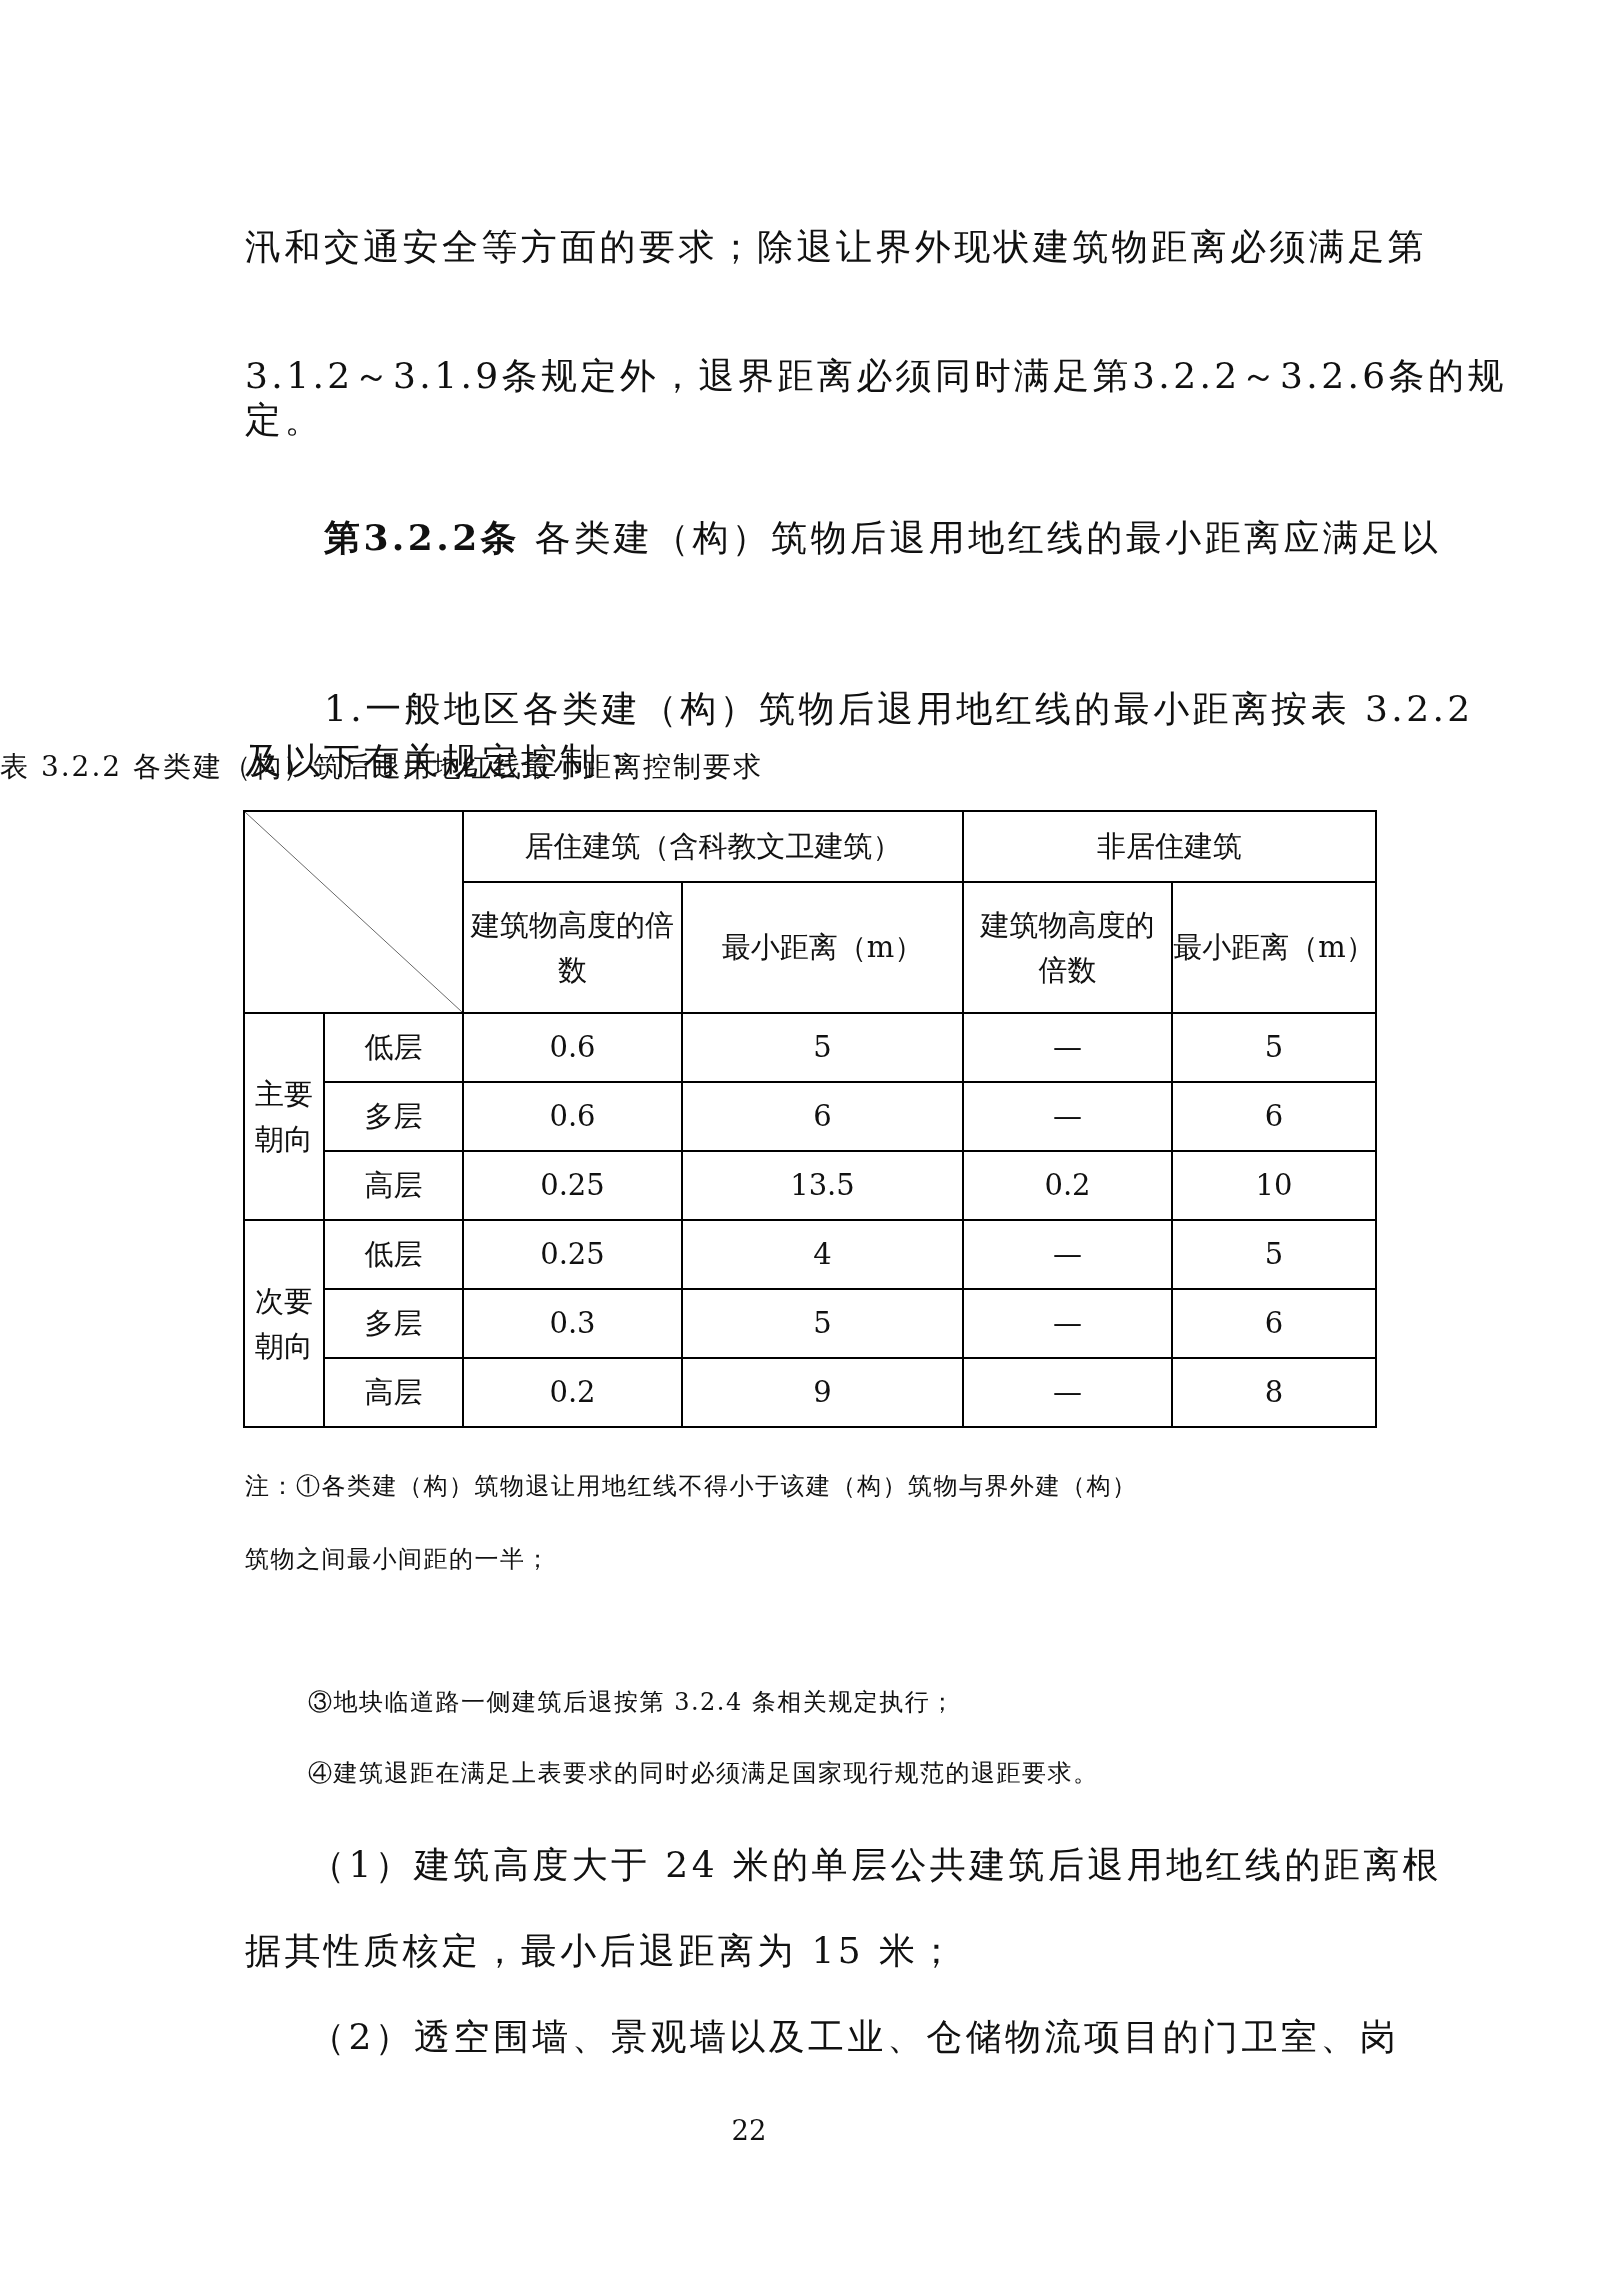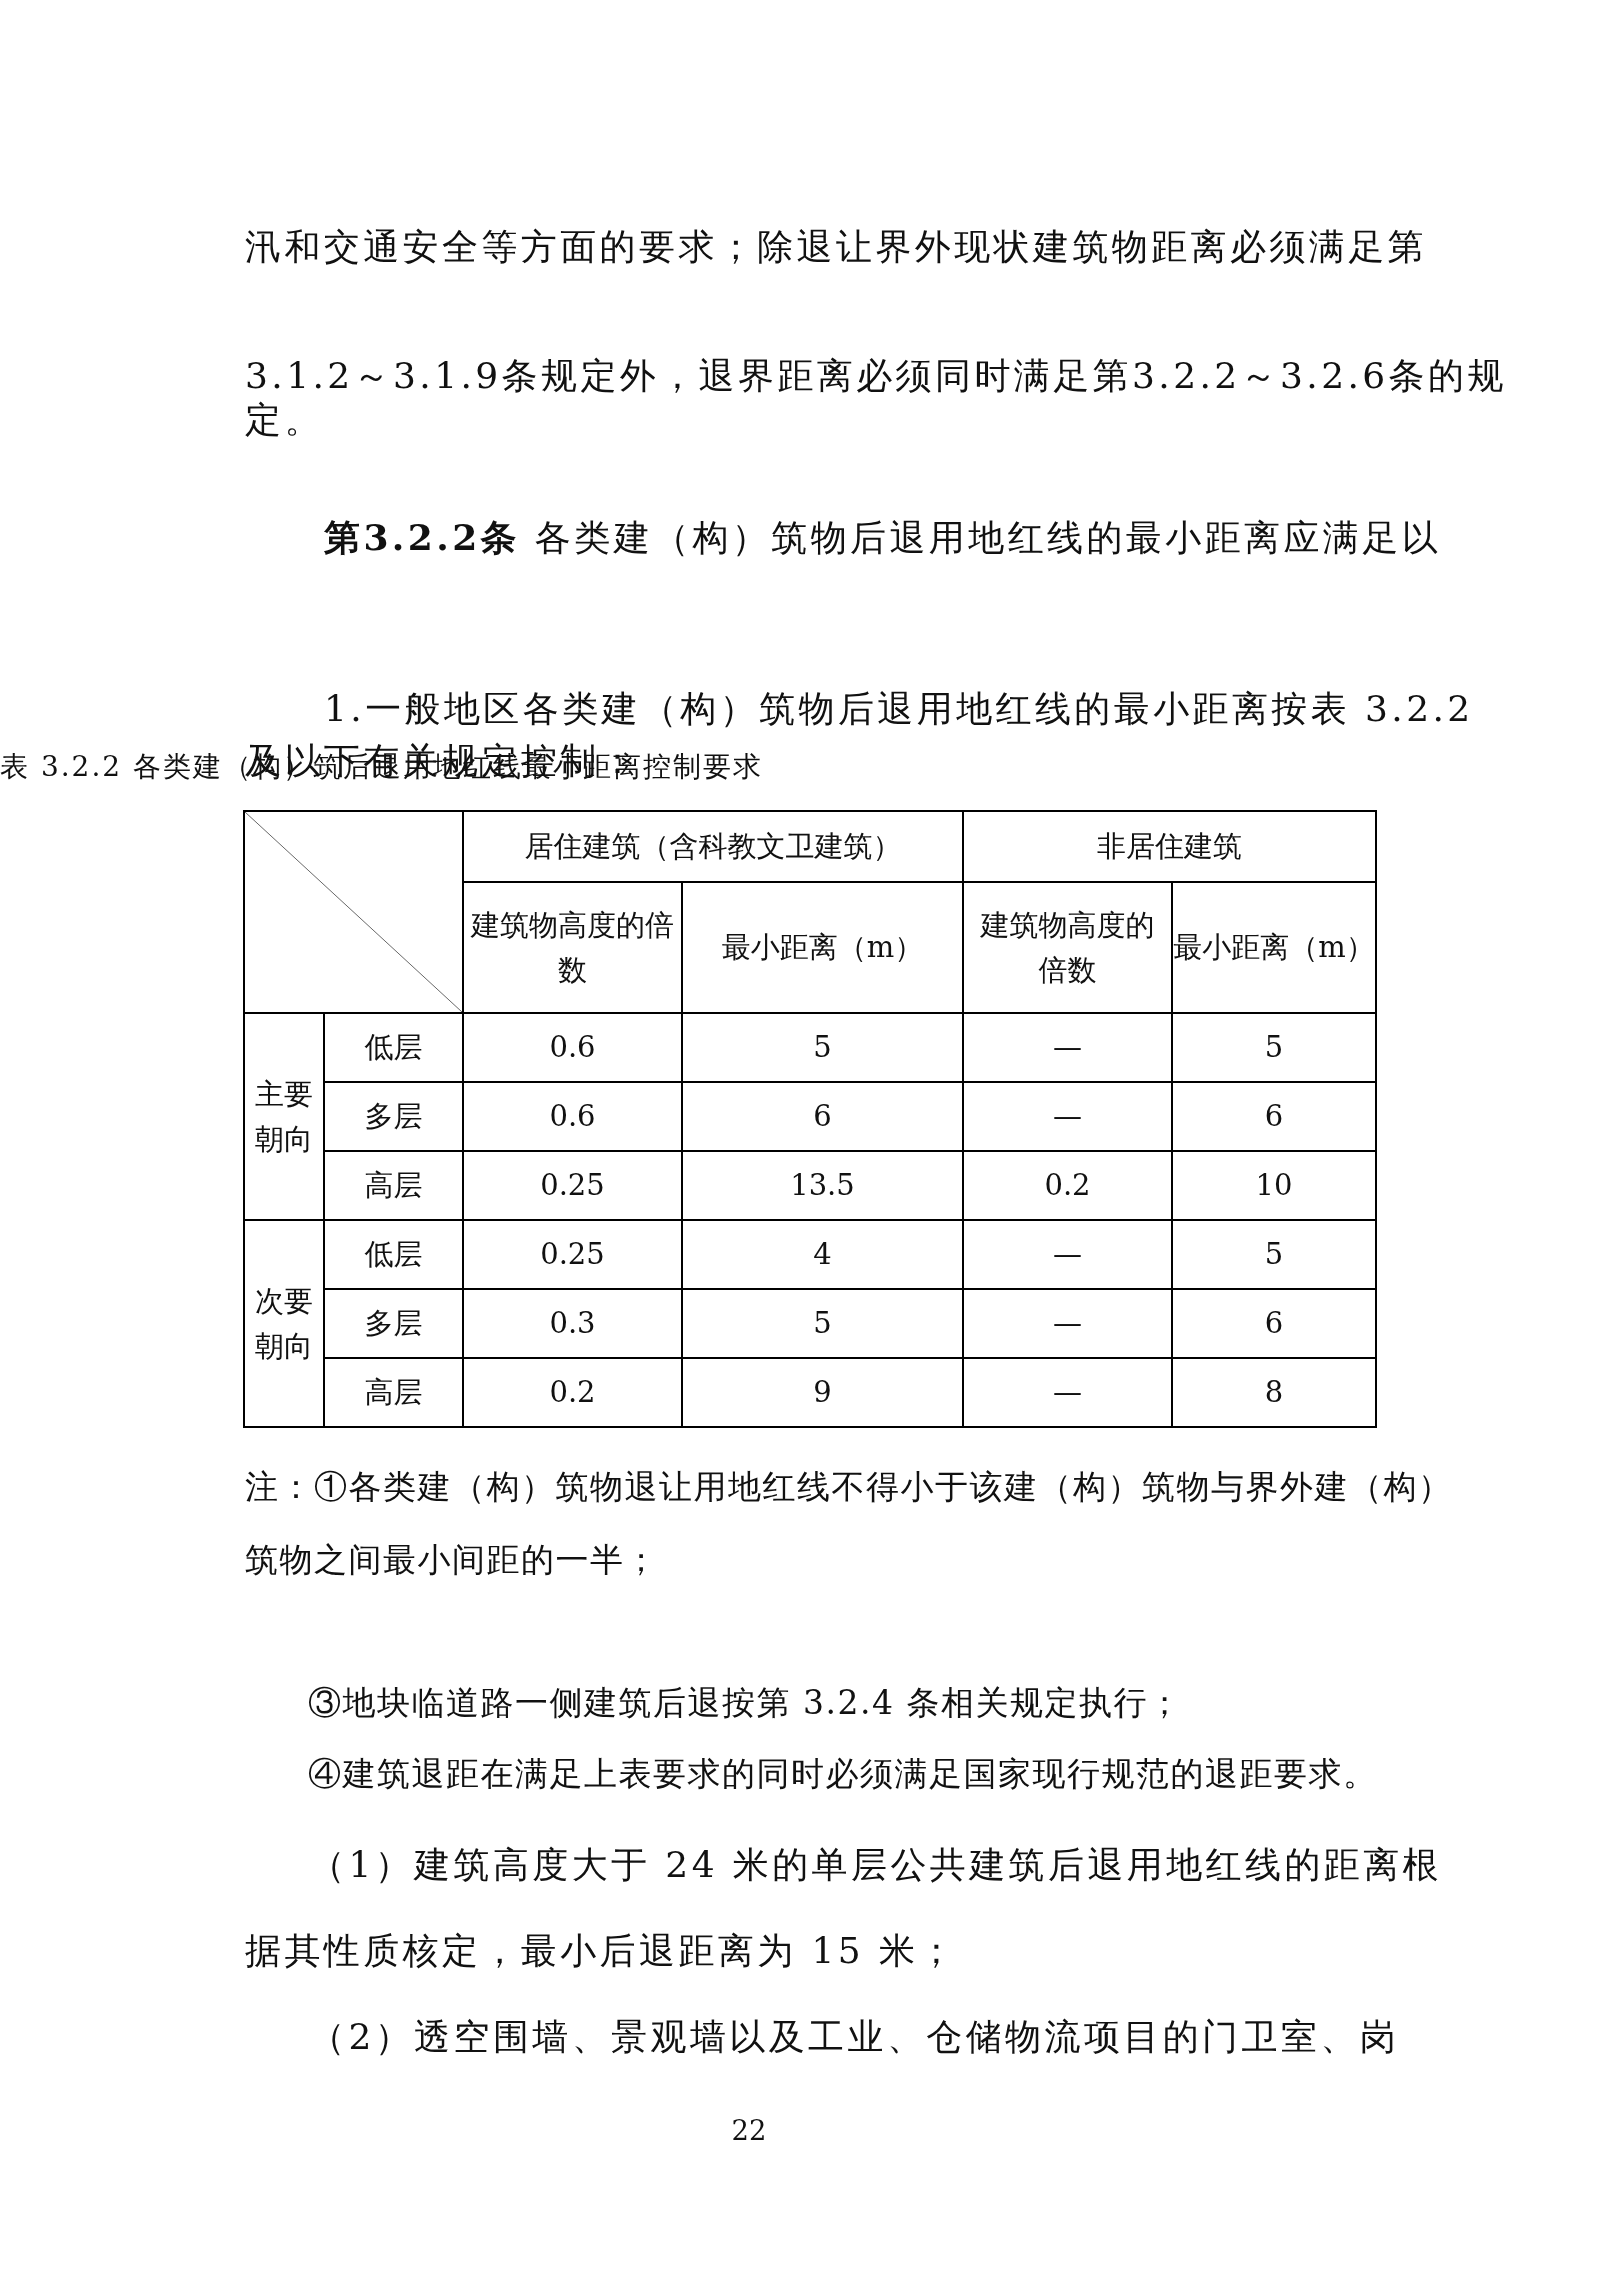--- a/index.html
+++ b/index.html
@@ -5,21 +5,21 @@
     html, body { margin: 0; padding: 0; background: #ffffff; }
     body { width: 1621px; height: 2293px; position: relative; overflow: hidden;
            font-family: "DejaVu Serif", "Liberation Serif", serif; color: #111; }
     .page { position: absolute; left: 0; top: 0; width: 1621px; height: 2293px; }
     .line { position: absolute; left: 245px; width: 1137px; font-size: 36px; line-height: 47px;
             white-space: nowrap; letter-spacing: 3.4px; }
     .indent { left: 324px; margin-top: 32px; }
     .bold { font-weight: bold; }
     .caption { position: absolute; left: 0; width: 1621px; text-align: left; font-size: 28px;
                line-height: 39px; letter-spacing: 2px; }
-    .note { position: absolute; font-size: 33px; line-height: 41px; white-space: nowrap; letter-spacing: 1.5px; }
+    .note { position: absolute; font-size: 24px; line-height: 41px; white-space: nowrap; letter-spacing: 1.5px; }
     table.spec { position: absolute; left: 243px; top: 810px; width: 1132px; border-collapse: collapse;
                  table-layout: fixed; font-size: 29px; }
     table.spec td { border: 2.9px solid #000; text-align: center; vertical-align: middle; padding: 0; line-height: 45px; }
     table.spec tr.h1 td { height: 69px; }
     table.spec tr.h2 td { height: 129px; }
     table.spec tr.body td { height: 67px; border-radius: 17px; }
     .diag { position: relative; padding: 0 !important; }
     .diag svg { position: absolute; left: 0; top: 0; width: 100%; height: 100%; }
     .vert { line-height: 45px; }
     .pageno { position: absolute; left: 0; width: 1498px; top: 2115px; text-align: center; font-size: 27.4px; }

